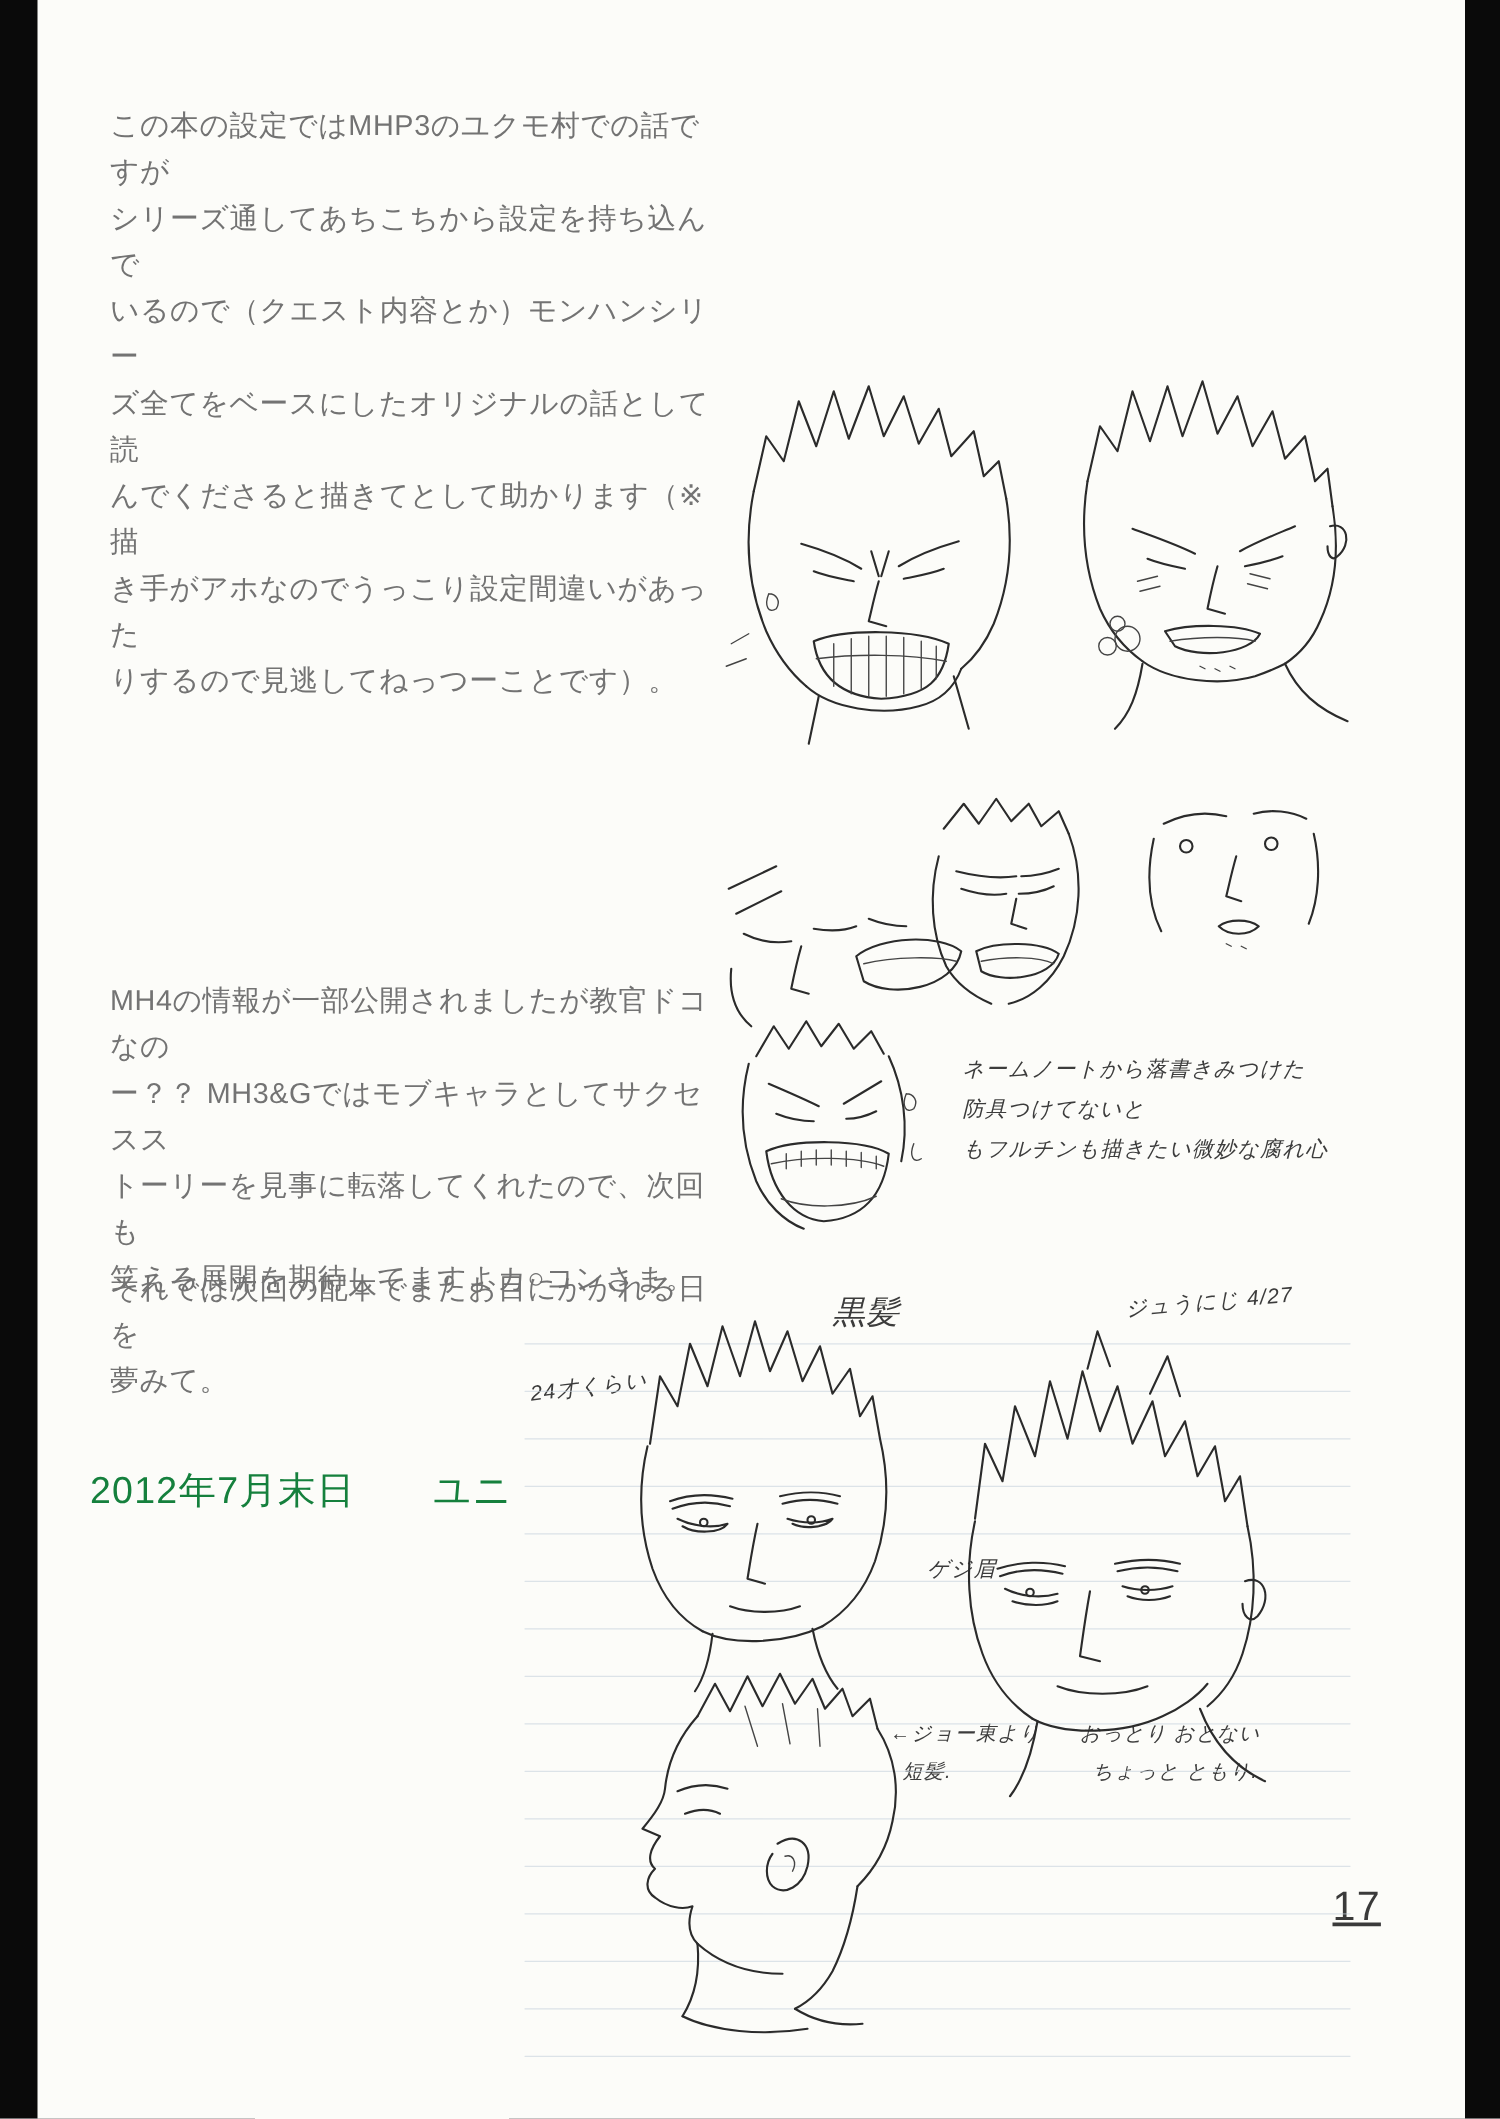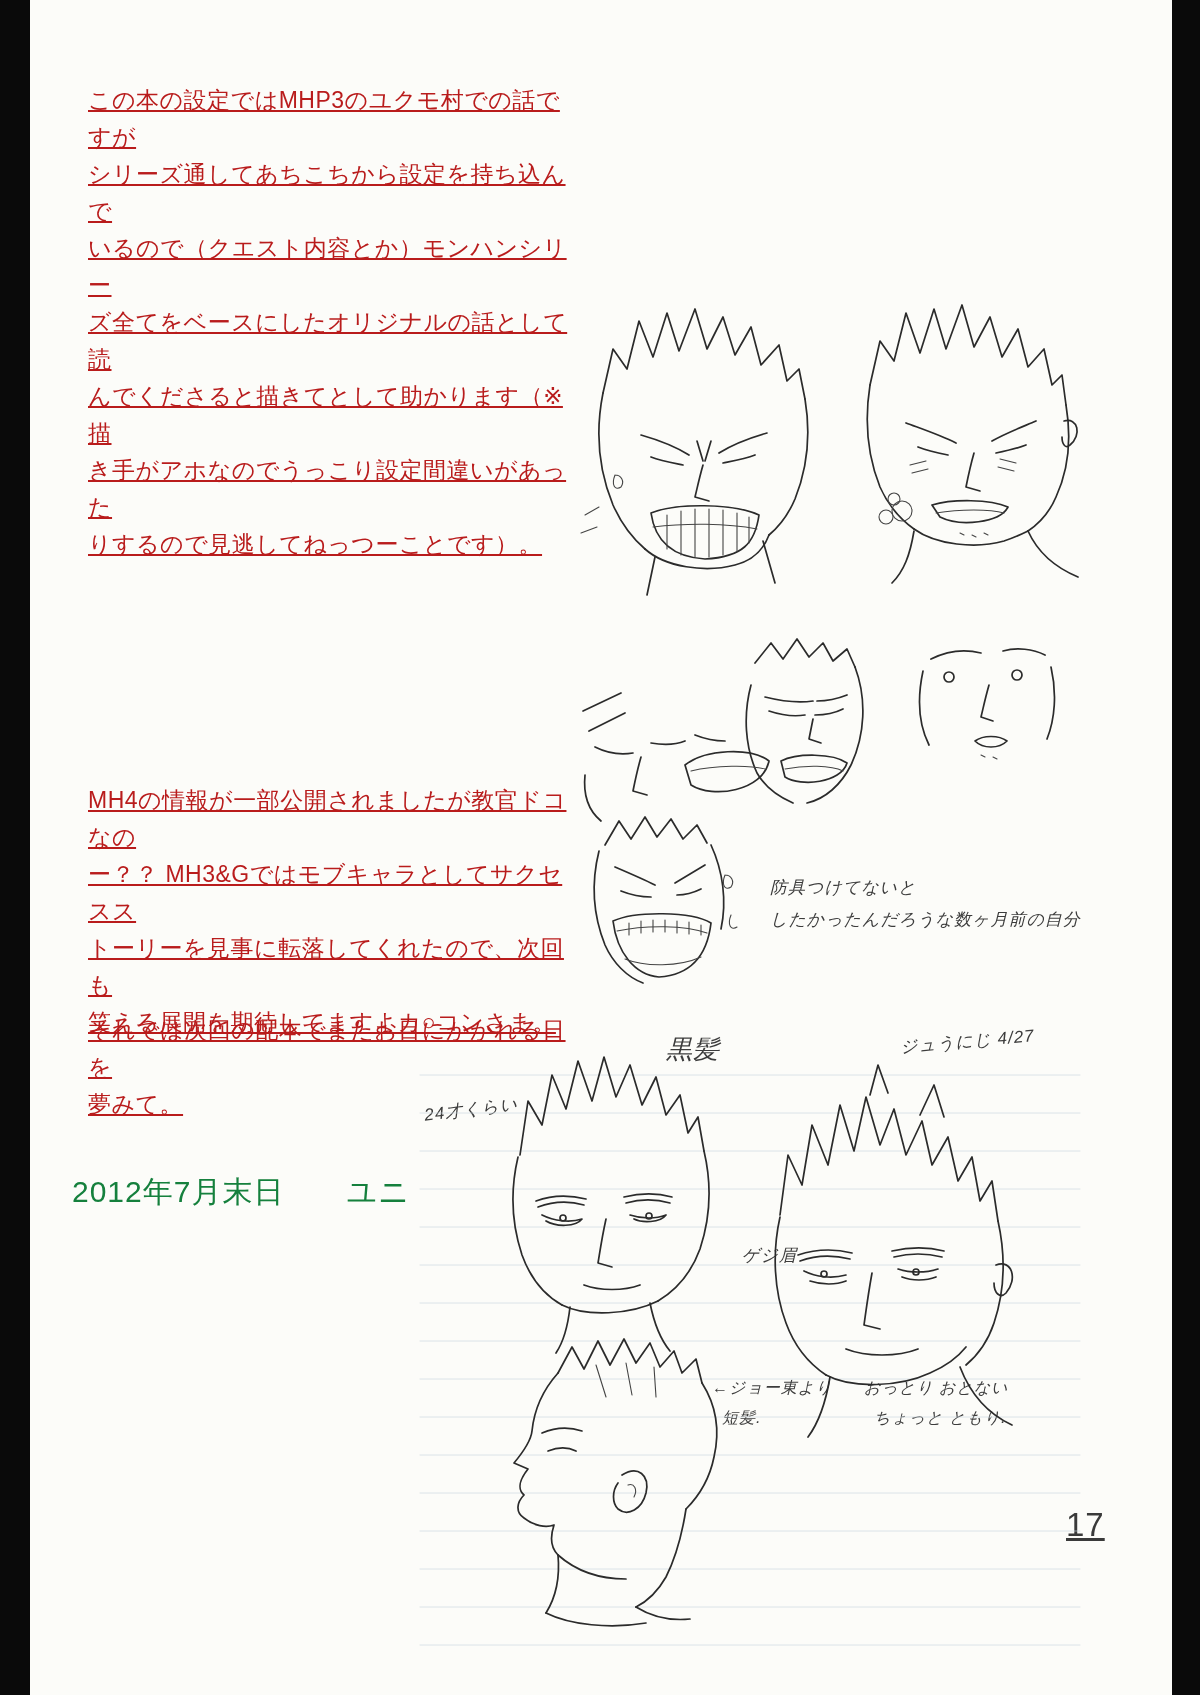--- a/index.html
+++ b/index.html
@@ -14,23 +14,22 @@
   .edge-bar{position:absolute;top:0;bottom:0;background:#0a0a0a;}
   .edge-left{left:0;width:30px;}
   .edge-right{right:0;width:28px;}
 
   .para{
     position:absolute;
     left:88px;width:486px;
     font-size:23px;line-height:37px;
     letter-spacing:.5px;
     white-space:pre-line;
-    color:#b91c1c;
+    color:#737373;
     font-weight:500;
-    text-decoration:underline;
   }
   .signoff{
     position:absolute;left:72px;top:1172px;
     font-size:30px;letter-spacing:1px;color:#15803d;
   }
   .pagenum{
     position:absolute;left:1066px;top:1506px;
     font-size:33px;color:#3a3a3a;letter-spacing:1px;text-decoration:underline;
   }
 
@@ -69,22 +68,23 @@
 りするので見逃してねっつーことです）。</div>
   <div class="para" style="top:782px">MH4の情報が一部公開されましたが教官ドコなの
 ー？？ MH3&amp;Gではモブキャラとしてサクセスス
 トーリーを見事に転落してくれたので、次回も
 笑える展開を期待してますよカ○コンさま。</div>
   <div class="para" style="top:1012px">それでは次回の配本でまたお目にかかれる日を
 夢みて。</div>
   <div class="signoff">2012年7月末日　　ユニ</div>
   <div class="pagenum">17</div>
 
+  <div class="hand" style="left:770px;top:840px">ネームノートから落書きみつけた</div>
   <div class="hand" style="left:770px;top:872px">防具つけてないと</div>
-  <div class="hand" style="left:770px;top:904px">したかったんだろうな数ヶ月前の自分</div>
+  <div class="hand" style="left:770px;top:904px">もフルチンも描きたい微妙な腐れ心</div>
 
   <div class="hand" style="left:666px;top:1034px;font-size:26px">黒髪</div>
   <div class="hand" style="left:900px;top:1026px;transform:rotate(-5deg)">ジュうにじ 4/27</div>
   <div class="hand" style="left:424px;top:1094px;transform:rotate(-7deg)">24才くらい</div>
   <div class="hand" style="left:742px;top:1240px">ゲジ眉</div>
   <div class="hand small" style="left:712px;top:1372px">←ジョー東より</div>
   <div class="hand small" style="left:722px;top:1402px">短髪.</div>
   <div class="hand small" style="left:864px;top:1372px">おっとり おとない</div>
   <div class="hand small" style="left:874px;top:1402px">ちょっと ともり.</div>
 

